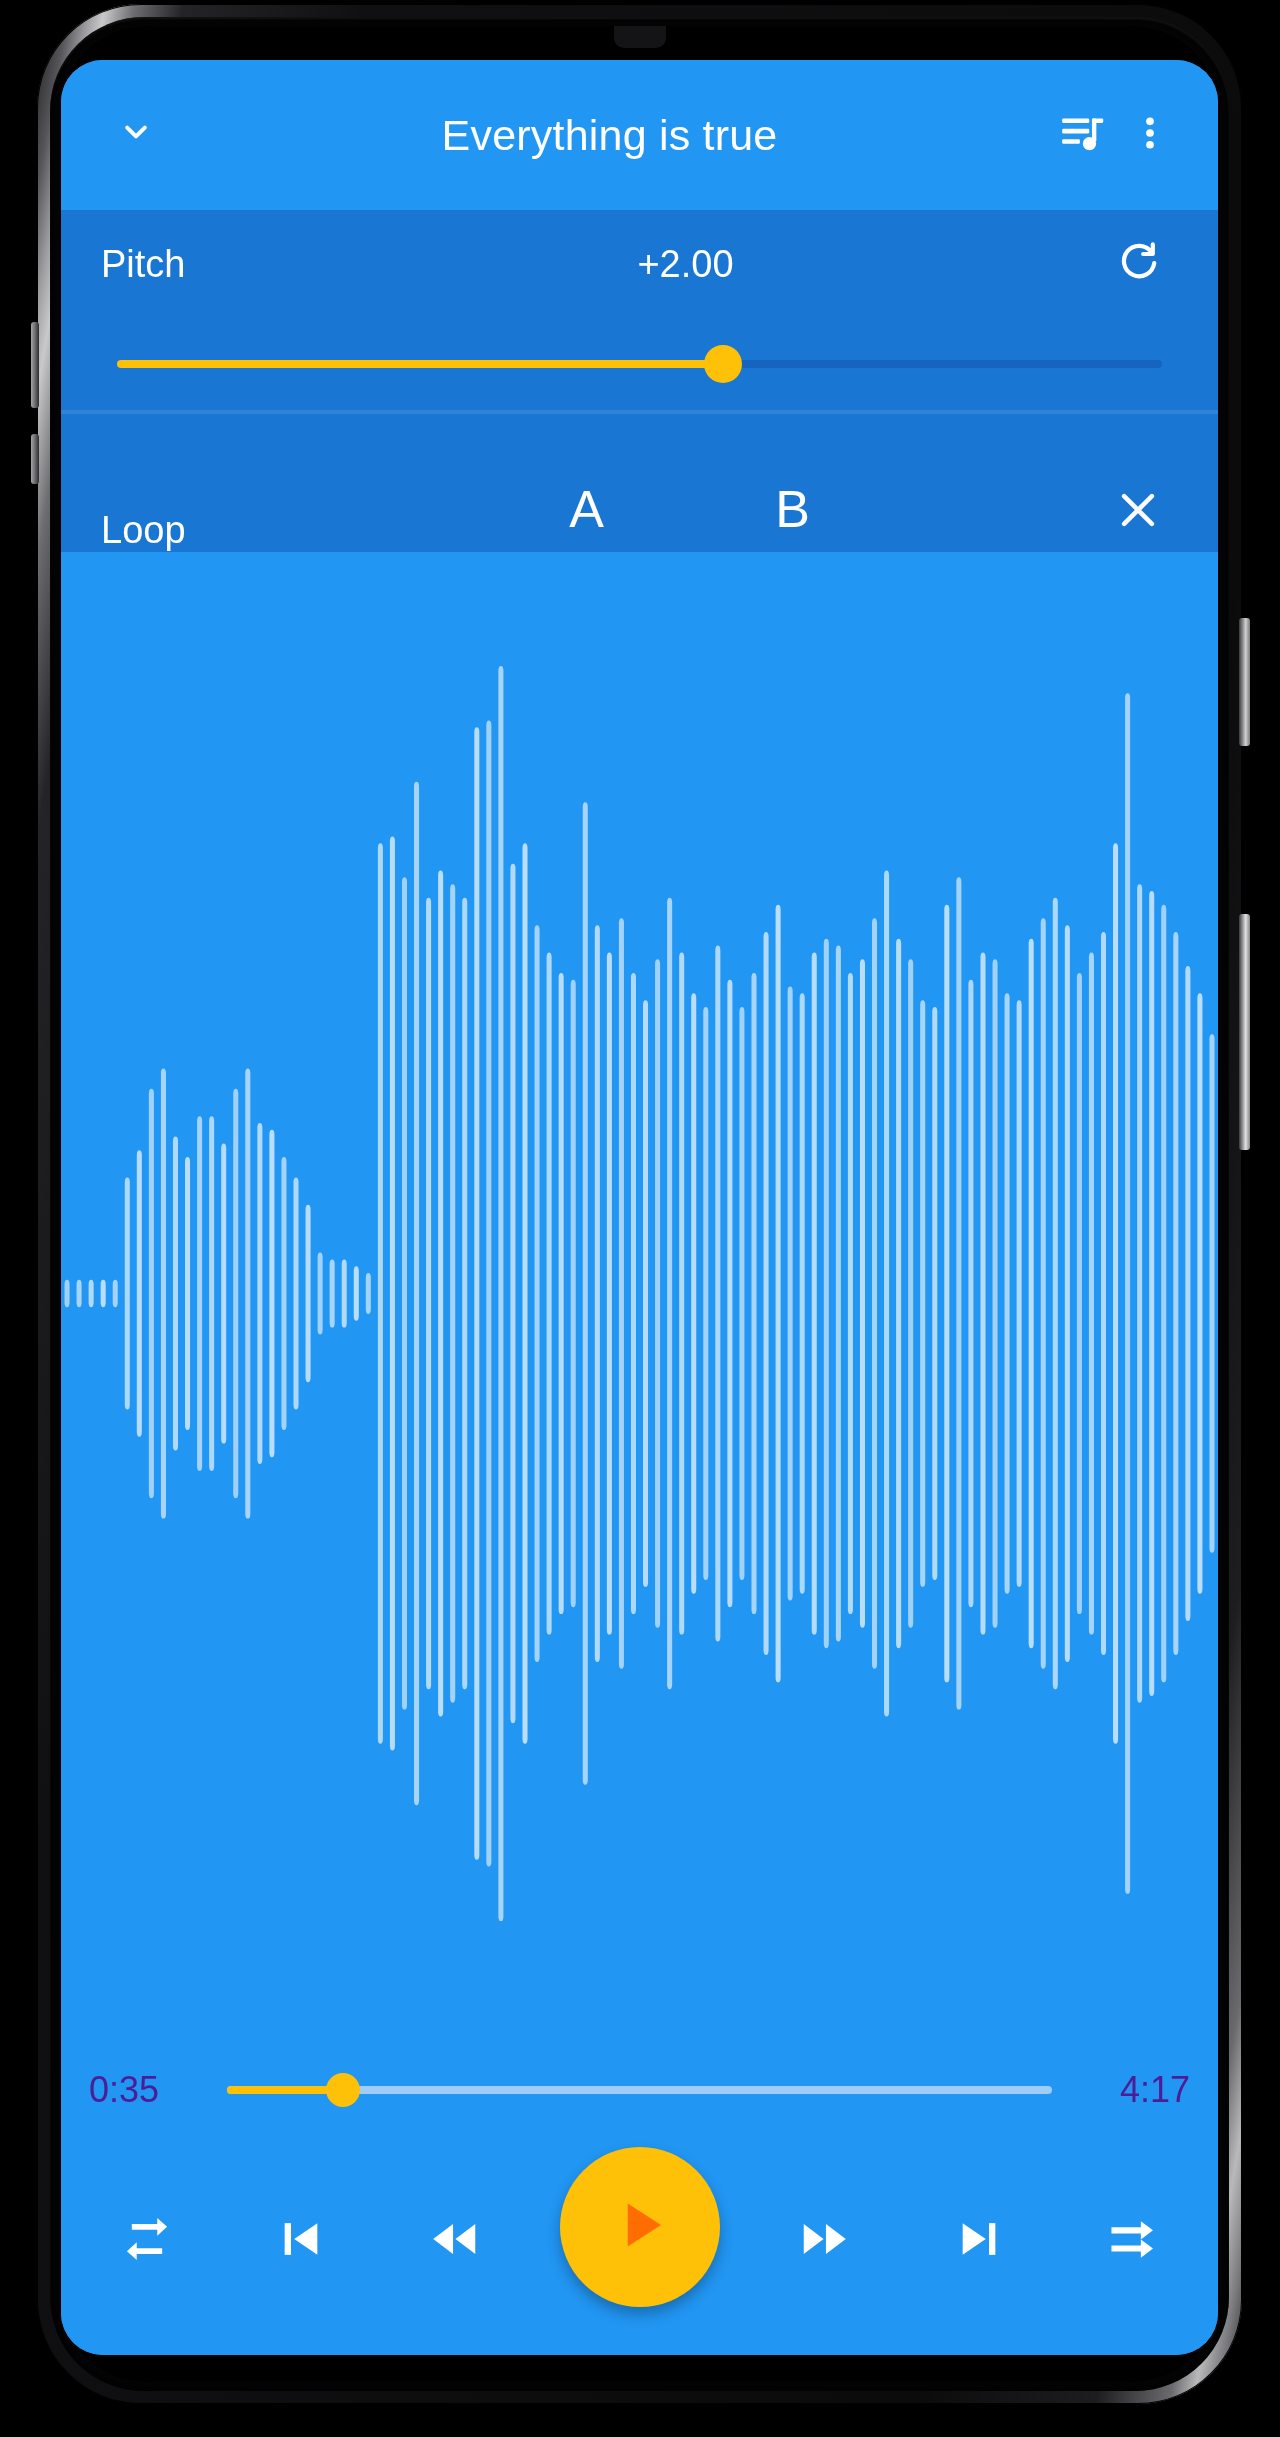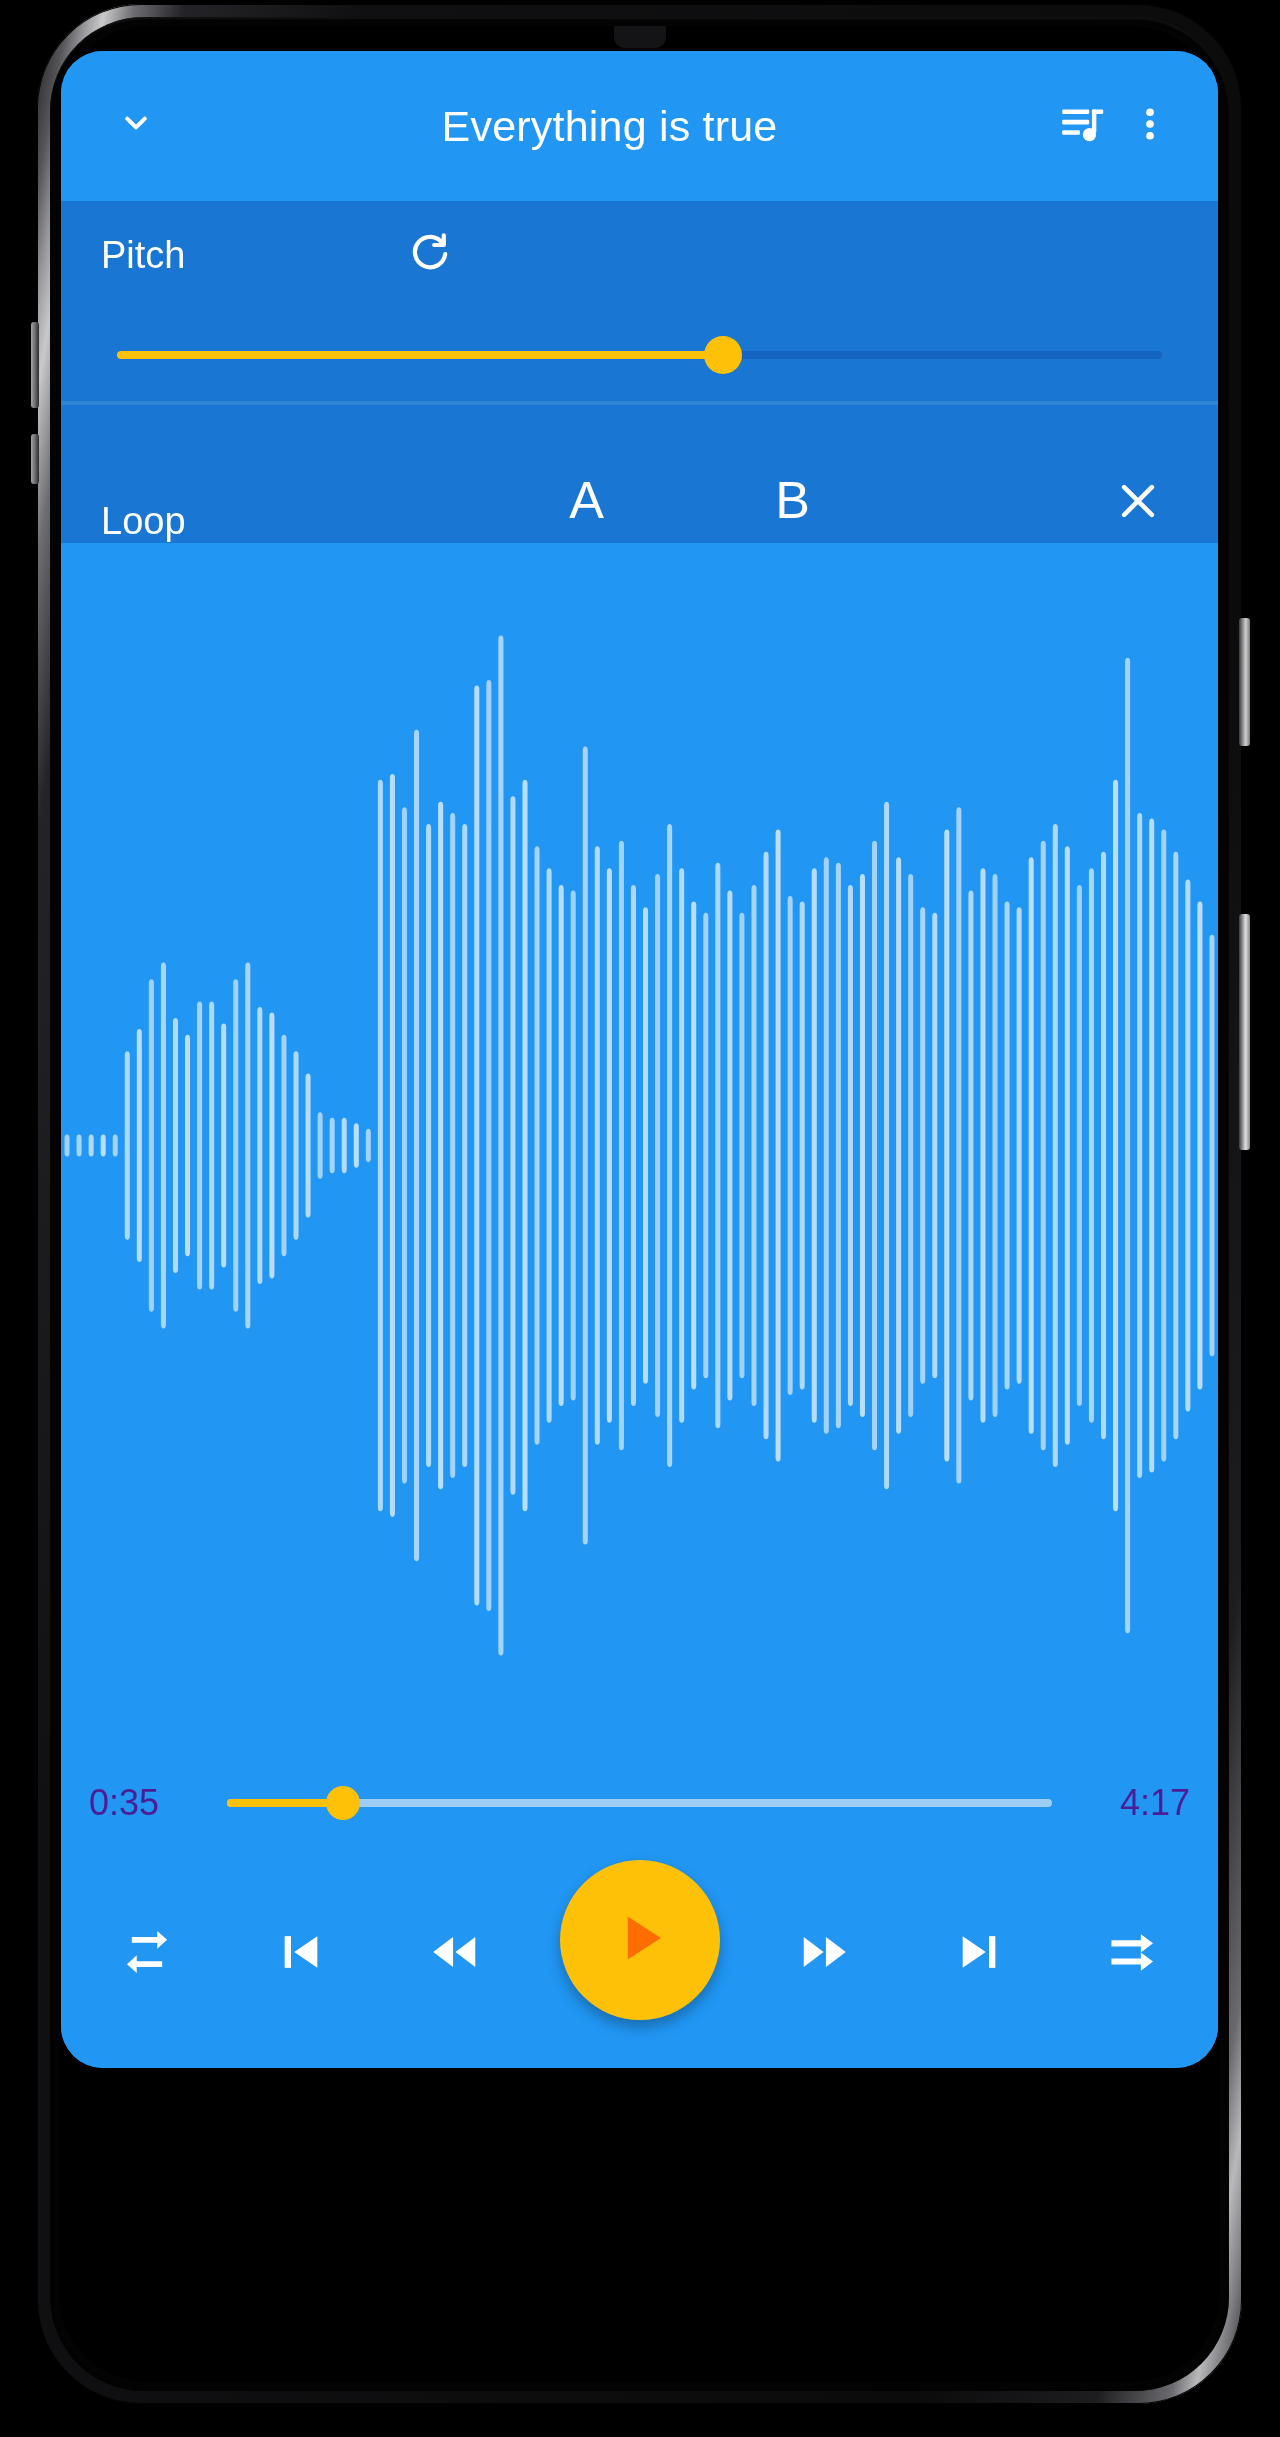--- a/index.html
+++ b/index.html
@@ -100,23 +100,23 @@
     width: 8px;
     height: 50px;
     border-radius: 3px;
     background: linear-gradient(270deg, #2c2c2e 0%, #6d6d70 50%, #a5a5a8 100%);
   }
 
   
   #screen {
     position: absolute;
     left: 24px;
-    top: 47px;
+    top: 56px;
     width: 1157px;
-    height: 2017px;
+    height: 2295px;
     border-radius: 42px;
     overflow: hidden;
     background: #2196f3;
     display: flex;
     flex-direction: column;
   }
 
   
   #app-bar {
     height: 150px;
@@ -423,20 +423,21 @@
           </svg>
         </span>
       </div>
     </div>
 
     <div id="control-panel">
 
       <div class="ctl-row">
         <div class="ctl-head">
           <div class="ctl-label">Pitch</div>
+          <div class="ctl-value">+2.00</div>
           <div class="ctl-reset">
             <span>
               <svg width="48" height="48" viewBox="0 0 24 24">
                 <path d="M18.4 7.3 A7.6 7.6 0 1 0 19.6 12.6" fill="none" stroke="#ffffff" stroke-width="2.1" stroke-linecap="round"></path>
                 <path d="M18.9 3.2 L18.9 8.0 L14.1 8.0" fill="none" stroke="#ffffff" stroke-width="2.1" stroke-linecap="round" stroke-linejoin="round"></path>
               </svg>
             </span>
           </div>
         </div>
         <div class="slider-wrap">

